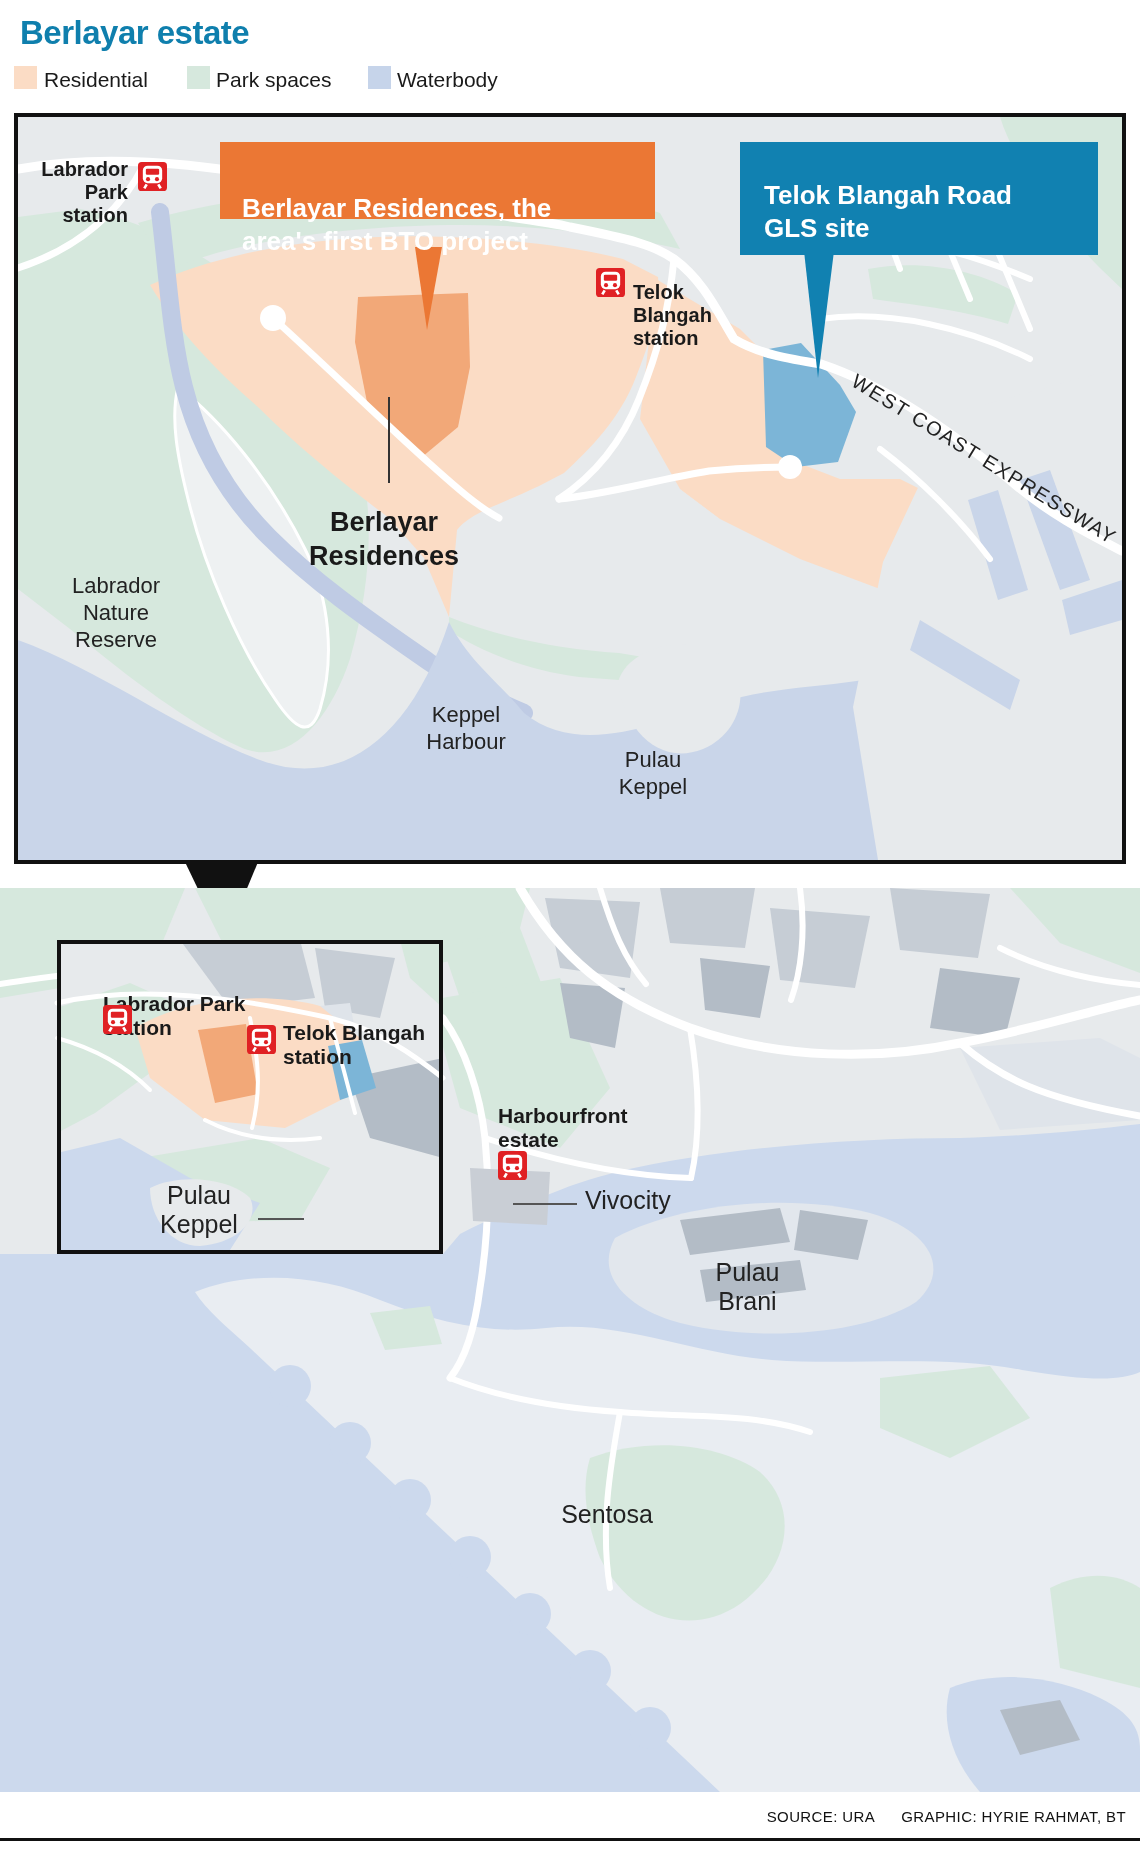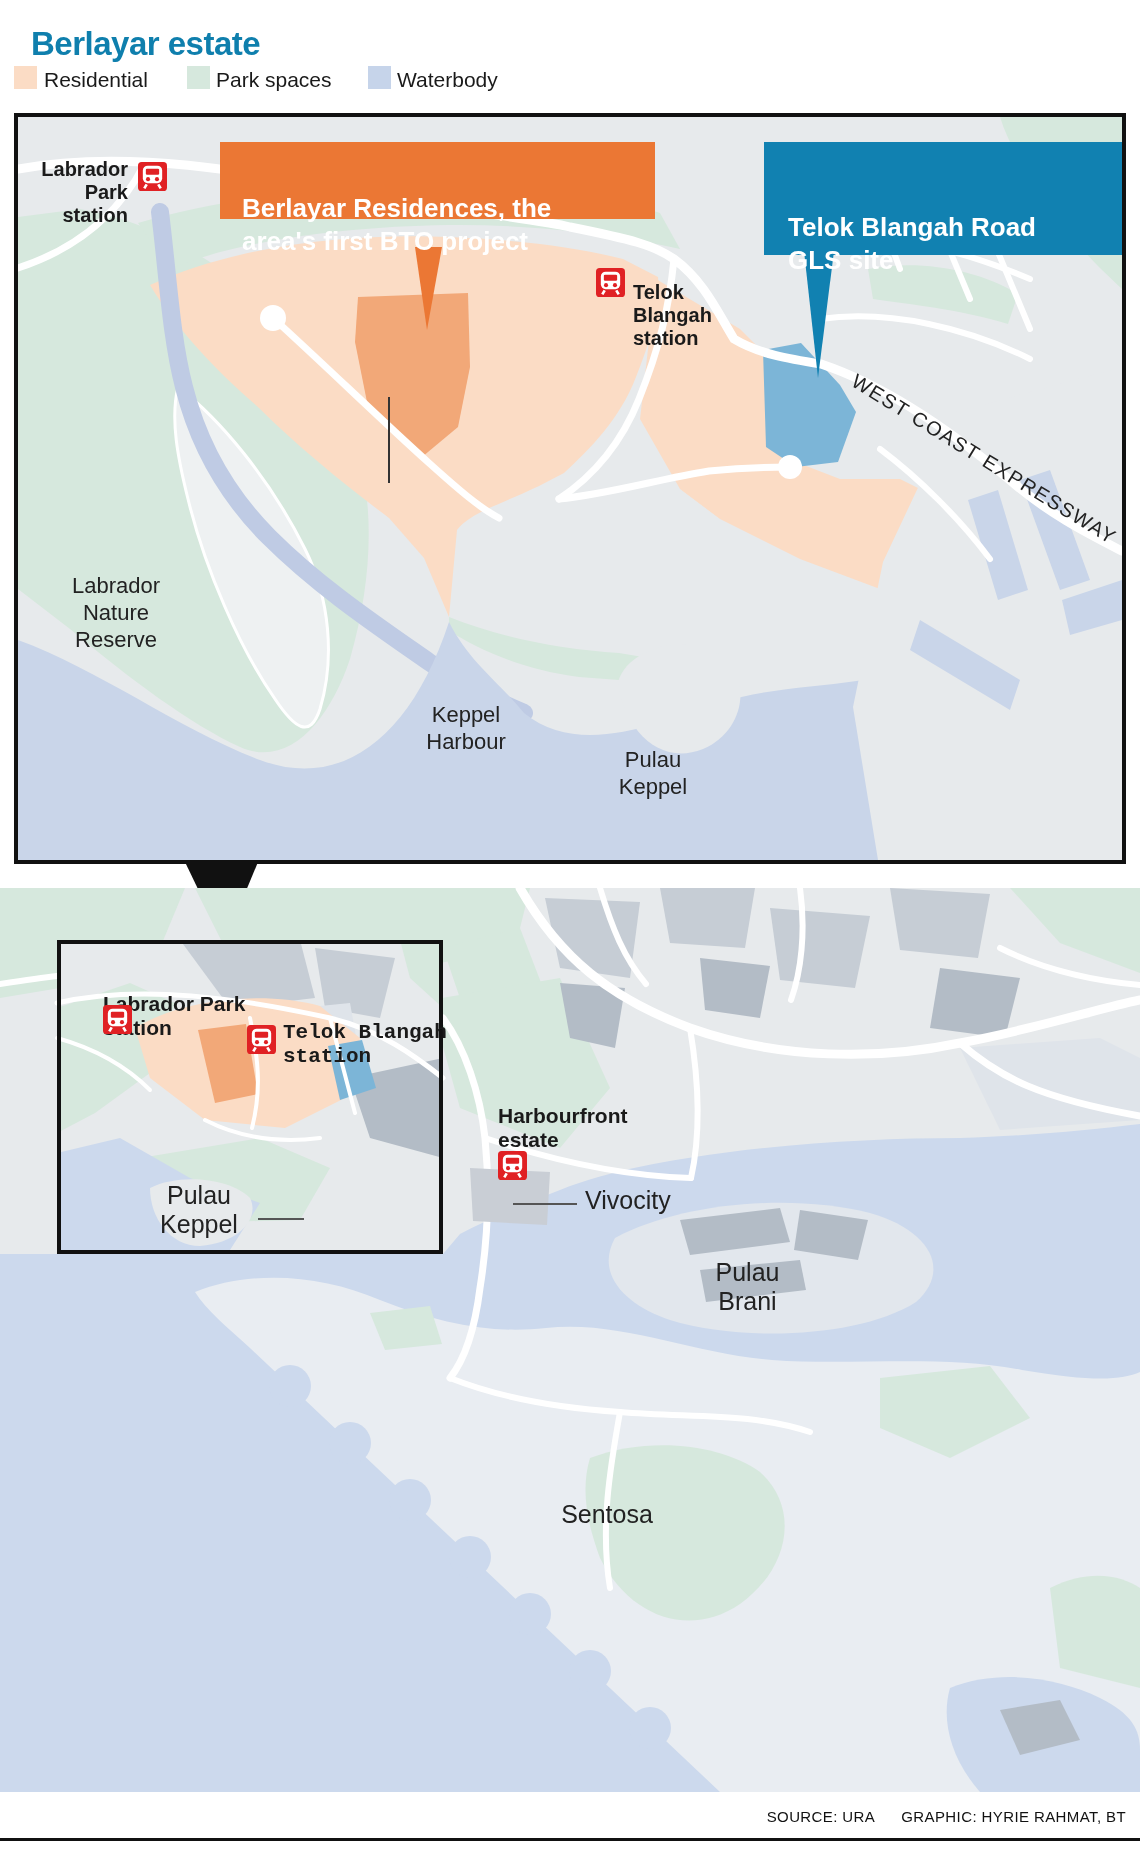--- a/index.html
+++ b/index.html
@@ -7,21 +7,21 @@
     --waterbody:#c6d4ea; --water_top:#c9d5e9; --water_bottom:#ccd9ed; --land:#e7eaec;
     --land_light:#eef1f2; --land_mid:#dfe4ea; --building:#c6cdd5; --building_dark:#b3bcc6;
     --sentosa_land:#e9edf2; --brani_land:#e2e7ed; --gls_site:#7cb5d7; --creek:#bfcbe4;
     --callout_orange:#eb7734; --callout_blue:#1181b1; --mrt_red:#e02124; --ink:#1a1a1a;
   }
   html,body{margin:0;padding:0;}
   body{width:1140px;height:1849px;position:relative;background:#fff;
        font-family:"Liberation Sans",sans-serif;color:var(--ink);overflow:hidden;}
   .abs{position:absolute;}
   #page-title{position:absolute;left:14px;top:8px;font-size:33px;font-weight:bold;
-       color:var(--title);letter-spacing:-0.5px;margin:17px;}
+       color:var(--title);letter-spacing:-0.5px;margin:6px;}
   .legend-swatch{position:absolute;top:66px;width:23px;height:23px;}
   .legend-label{position:absolute;top:68px;font-size:21px;}
   .sw-res{background:var(--residential);} .sw-park{background:var(--park);} .sw-water{background:var(--waterbody);}
   .map{position:absolute;overflow:hidden;}
   #map1{left:14px;top:113px;width:1104px;height:743px;border:4px solid #111;background:var(--land);}
   #map2{left:0;top:888px;width:1140px;height:904px;background:var(--land);}
   .terrain{position:absolute;left:0;top:0;}
   .f-land{fill:var(--land);} .f-park{fill:var(--park);} .f-water1{fill:var(--water_top);}
   .f-water2{fill:var(--water_bottom);} .f-res{fill:var(--residential);} .f-resd{fill:var(--residential_dark);}
   .f-gls{fill:var(--gls_site);} .f-pen{fill:var(--land_light);stroke:#fff;stroke-width:3;}
@@ -113,21 +113,21 @@
     <polygon fill="var(--callout_orange)" points="397,130 424,130 409,213"></polygon>
     <polygon fill="var(--callout_blue)" points="786,134 816,134 800,261"></polygon>
 
     <text class="wce" transform="translate(832,268) rotate(31.5)">WEST COAST EXPRESSWAY</text>
   </svg>
 
   <div class="callout co-orange" style="left:202px;top:25px;width:435px;height:77px;padding:17px 10px 0 22px;">
     <span>Berlayar Residences, the
 area's first BTO project</span>
   </div>
-  <div class="callout co-blue" style="left:722px;top:25px;width:358px;height:113px;padding:36px 10px 0 24px;margin-left:24px;">
+  <div class="callout co-blue" style="left:722px;top:25px;width:358px;height:113px;padding:4px 10px 0 24px;">
     <span>Telok Blangah Road
 GLS site</span>
   </div>
 
   <div class="lbl station-lbl" style="left:20px;top:41px;width:90px;text-align:right;">Labrador
 Park
 station</div>
   <svg class="mrt" style="left:120px;top:45px;" viewBox="0 0 24 24">
     <rect class="bg" width="24" height="24" rx="3"></rect>
       <rect x="4" y="3" width="16" height="14.5" rx="4" fill="#fff"></rect>
@@ -143,20 +143,22 @@
   <svg class="mrt" style="left:578px;top:151px;" viewBox="0 0 24 24">
     <rect class="bg" width="24" height="24" rx="3"></rect>
       <rect x="4" y="3" width="16" height="14.5" rx="4" fill="#fff"></rect>
     <rect class="bg" x="6.5" y="5.5" width="11" height="5" rx="1"></rect>
       <circle class="bg" cx="8.3" cy="14.2" r="1.7"></circle>
     <circle class="bg" cx="15.7" cy="14.2" r="1.7"></circle>
       <path d="M7.2 18.5 L5.2 21.8 M16.8 18.5 L18.8 21.8" stroke="#fff" stroke-width="2.2" fill="none"></path>
   </svg>
 
   <div class="vline" style="left:370px;top:280px;height:86px;"></div>
+  <div class="lbl big-lbl" style="left:246px;top:388px;width:240px;">Berlayar
+Residences</div>
   <div class="lbl place-lbl" style="left:23px;top:455px;width:150px;text-align:center;">Labrador
 Nature
 Reserve</div>
   <div class="lbl place-lbl" style="left:373px;top:584px;width:150px;text-align:center;">Keppel
 Harbour</div>
   <div class="lbl place-lbl" style="left:560px;top:629px;width:150px;text-align:center;">Pulau
 Keppel</div>
 </div>
 
 <svg class="abs" style="left:180px;top:862px;" width="90" height="80">
@@ -247,21 +249,21 @@
 station</div>
   <svg class="mrt" style="left:103px;top:117px;" viewBox="0 0 24 24">
     <rect class="bg" width="24" height="24" rx="3"></rect>
       <rect x="4" y="3" width="16" height="14.5" rx="4" fill="#fff"></rect>
     <rect class="bg" x="6.5" y="5.5" width="11" height="5" rx="1"></rect>
       <circle class="bg" cx="8.3" cy="14.2" r="1.7"></circle>
     <circle class="bg" cx="15.7" cy="14.2" r="1.7"></circle>
       <path d="M7.2 18.5 L5.2 21.8 M16.8 18.5 L18.8 21.8" stroke="#fff" stroke-width="2.2" fill="none"></path>
   </svg>
 
-  <div class="lbl station-lbl2" style="left:283px;top:133px;font-family:Liberation Mono, monospace;">Telok Blangah
+  <div class="lbl station-lbl2" style="left:283px;top:133px;">Telok Blangah
 station</div>
   <svg class="mrt" style="left:247px;top:137px;" viewBox="0 0 24 24">
     <rect class="bg" width="24" height="24" rx="3"></rect>
       <rect x="4" y="3" width="16" height="14.5" rx="4" fill="#fff"></rect>
     <rect class="bg" x="6.5" y="5.5" width="11" height="5" rx="1"></rect>
       <circle class="bg" cx="8.3" cy="14.2" r="1.7"></circle>
     <circle class="bg" cx="15.7" cy="14.2" r="1.7"></circle>
       <path d="M7.2 18.5 L5.2 21.8 M16.8 18.5 L18.8 21.8" stroke="#fff" stroke-width="2.2" fill="none"></path>
   </svg>
 

